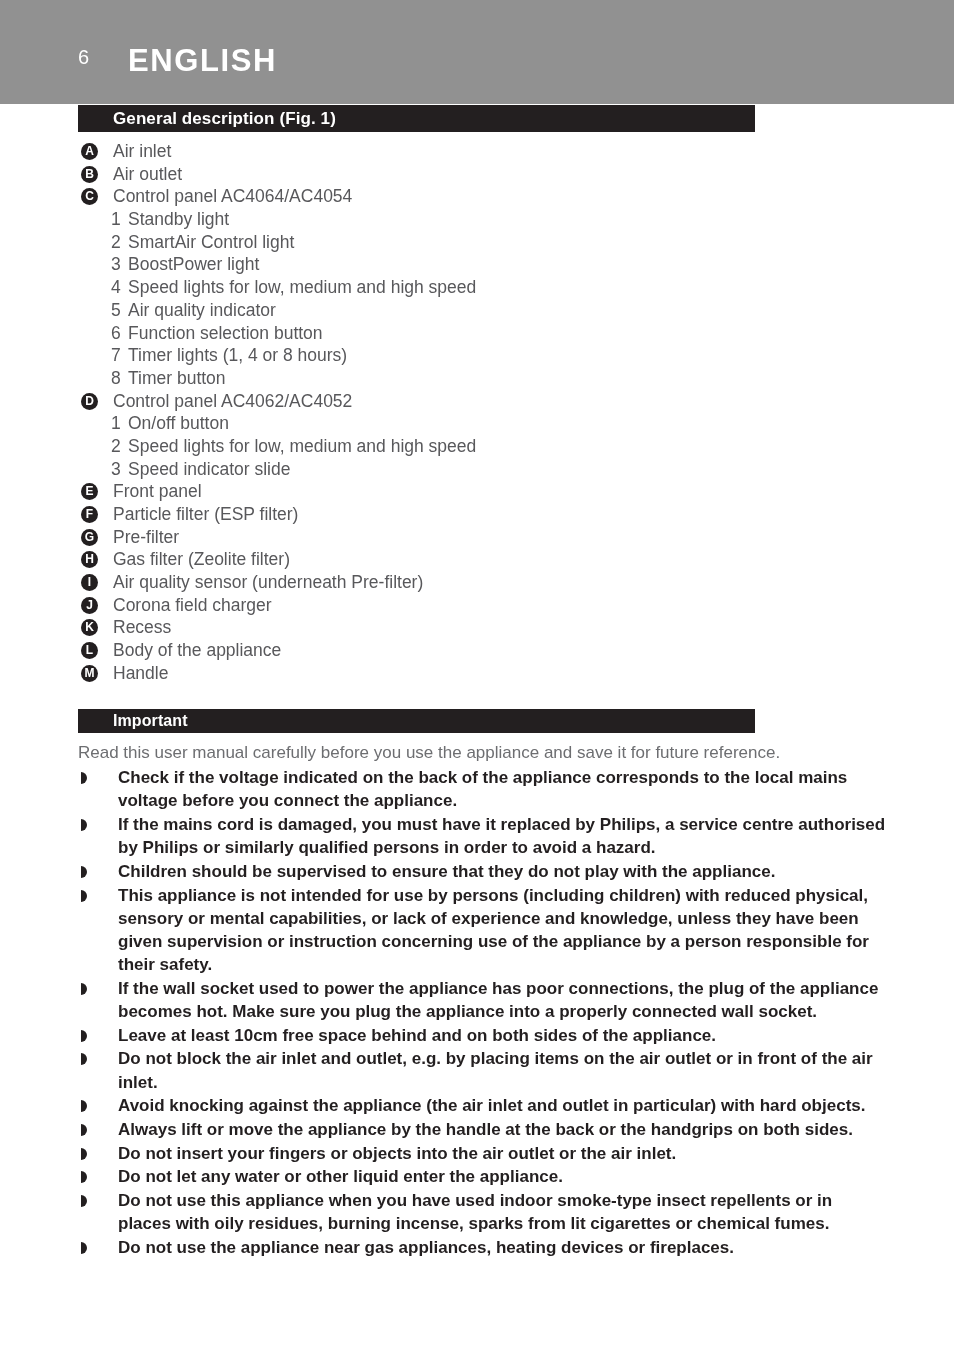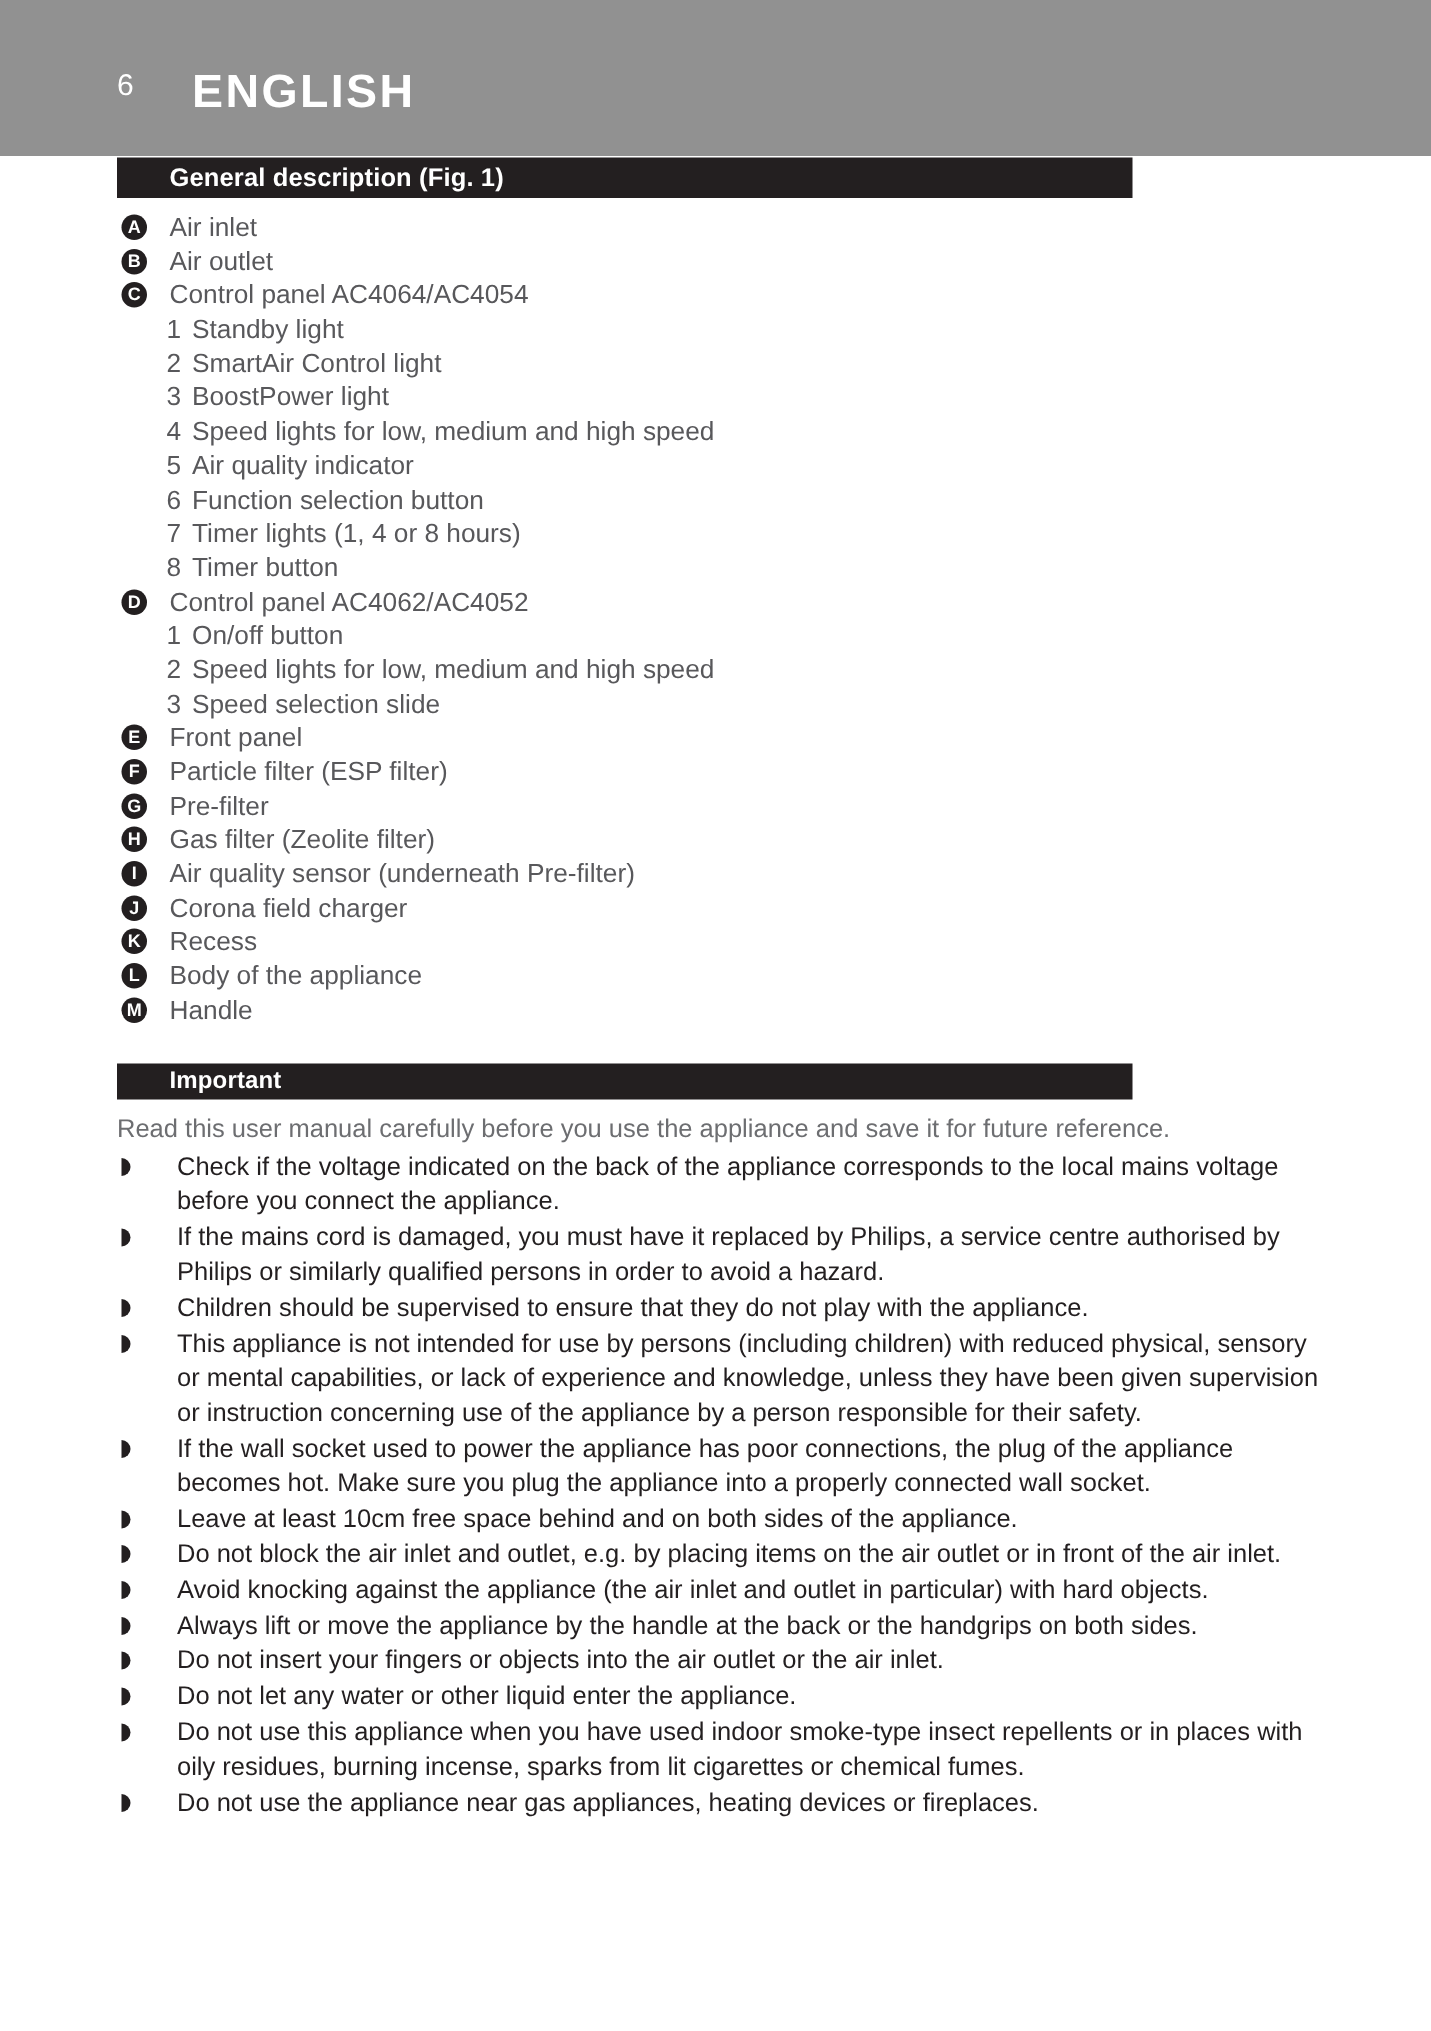--- a/index.html
+++ b/index.html
@@ -146,21 +146,21 @@
     font-weight: 300;
     line-height: 22px;
     margin-bottom: 2px;
     white-space: nowrap;
   }
   .bullet-row {
     position: relative;
     padding-left: 40px;
     font-size: 17px;
     color: #231f20;
-    font-weight: 400;
+    font-weight: 700;
     line-height: 23.2px;
     margin-bottom: 0.5px;
   }
   .bullet-glyph {
     position: absolute;
     left: 3px;
     top: 6px;
     width: 6px;
     height: 12px;
     background: #231f20;
@@ -235,21 +235,21 @@
     <div class="num-row">
       <span class="num-marker">1</span>
       <span class="num-text">On/off button</span>
     </div>
     <div class="num-row">
       <span class="num-marker">2</span>
       <span class="num-text">Speed lights for low, medium and high speed</span>
     </div>
     <div class="num-row">
       <span class="num-marker">3</span>
-      <span class="num-text">Speed selection slide</span>
+      <span class="num-text">Speed indicator slide</span>
     </div>
     <div class="letter-row">
       <span class="letter-badge">E</span>
       <span class="letter-text">Front panel</span>
     </div>
     <div class="letter-row">
       <span class="letter-badge">F</span>
       <span class="letter-text">Particle filter (ESP filter)</span>
     </div>
     <div class="letter-row">

